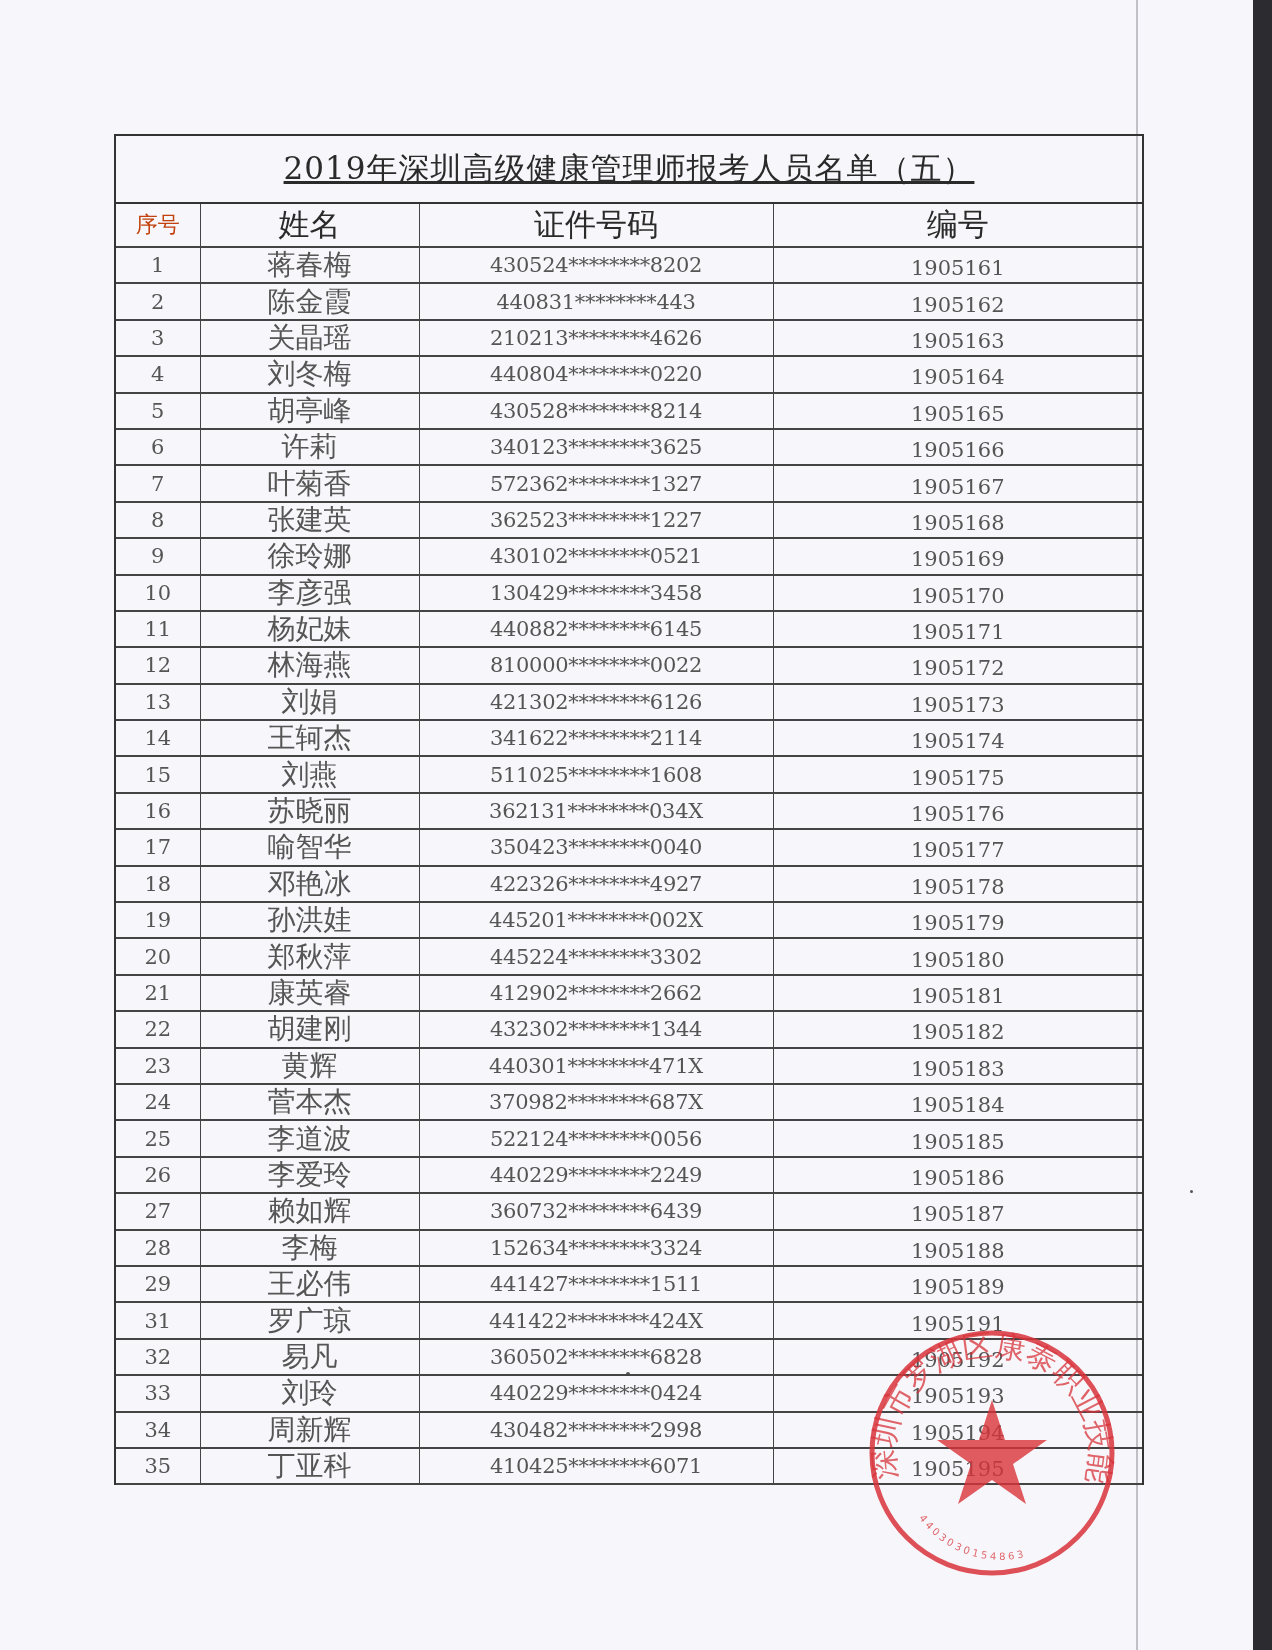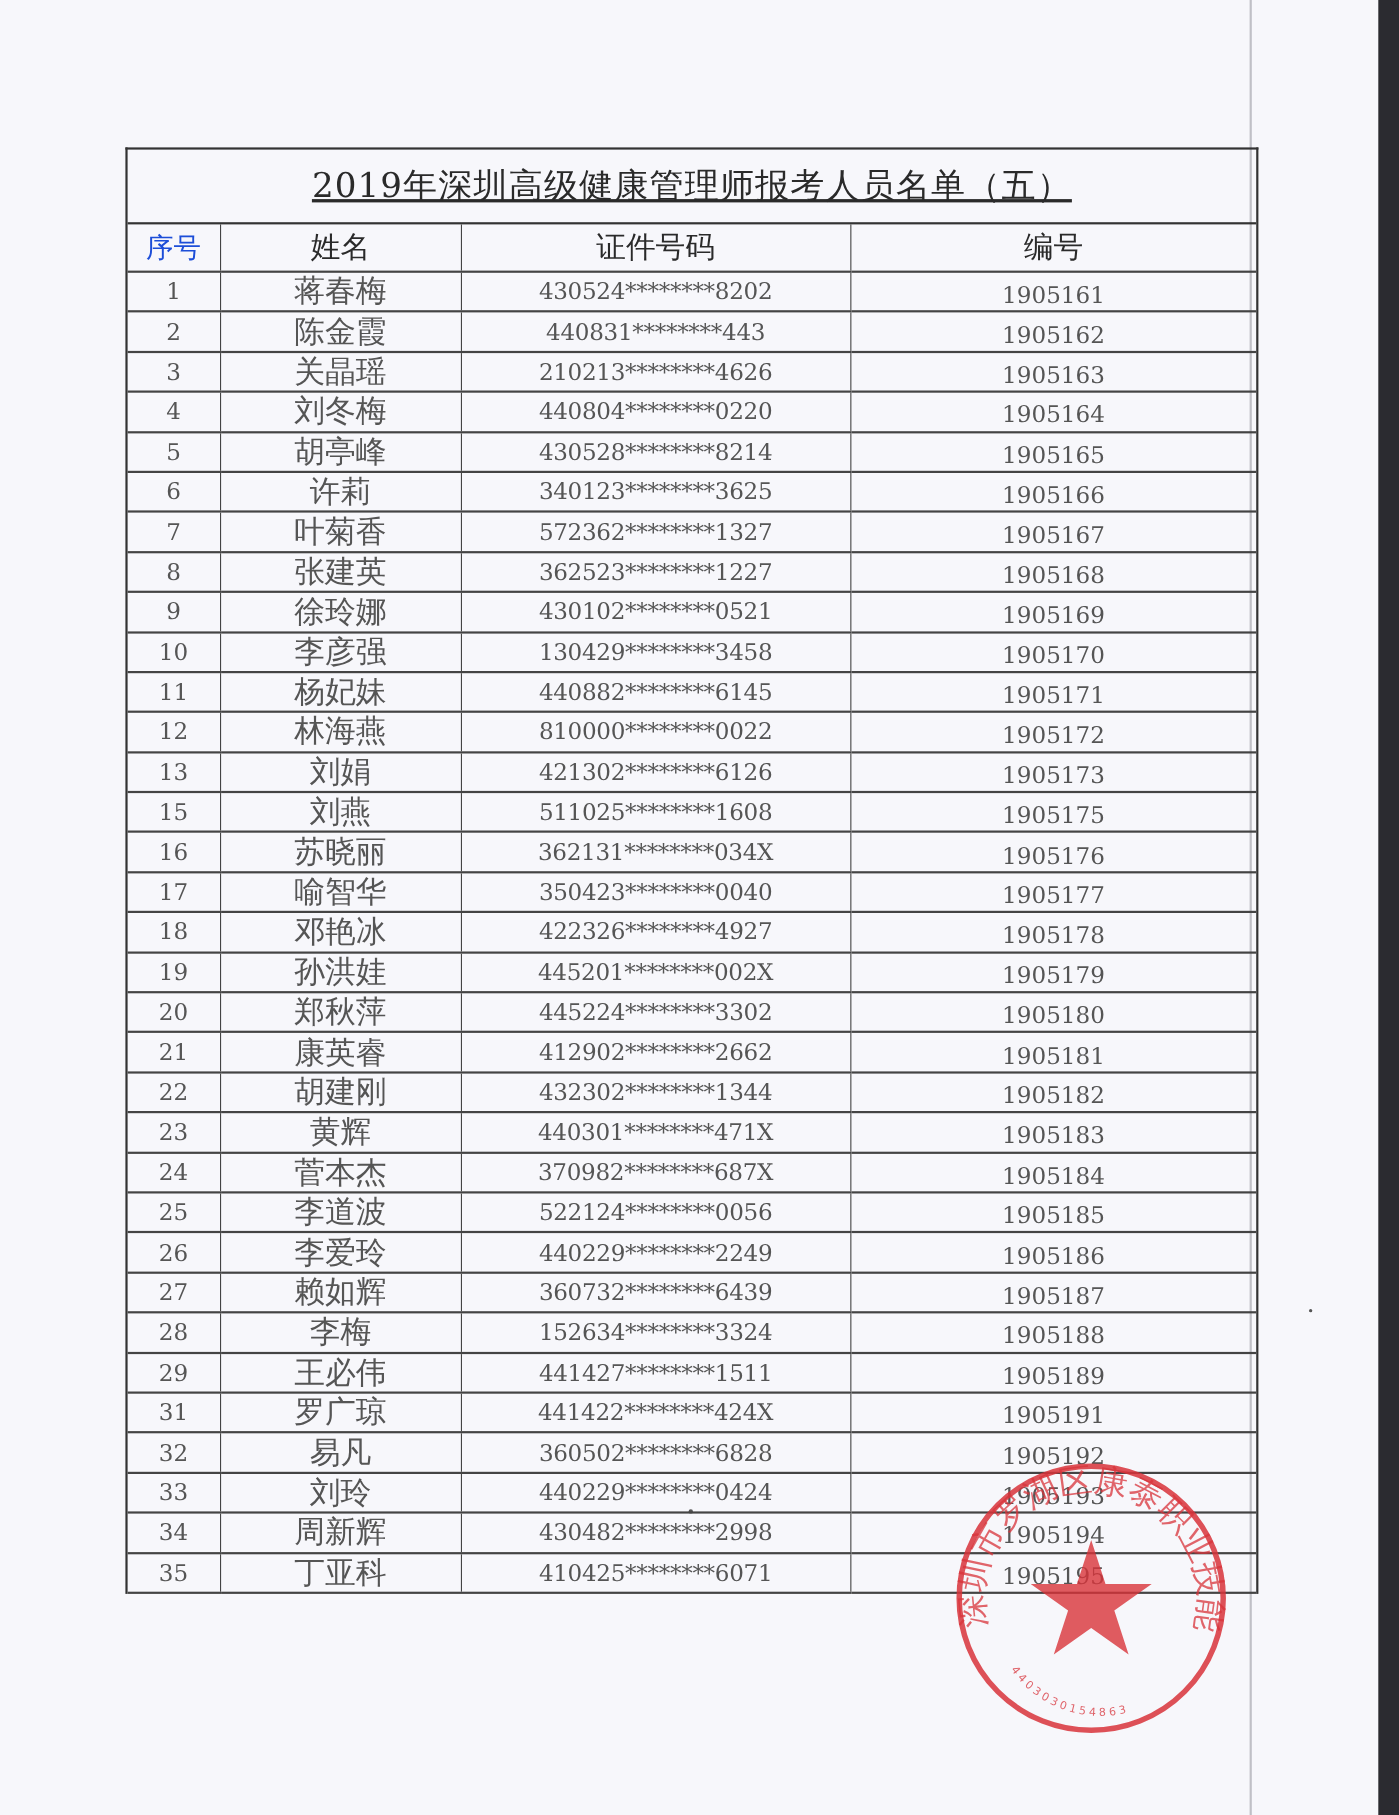--- a/index.html
+++ b/index.html
@@ -19,22 +19,22 @@
     height:66px; border-bottom:2px solid #333;
     display:flex; align-items:center; justify-content:center;
     font-size:31px; color:#2a2a2a; letter-spacing:1px;text-decoration:underline;
   }
   table { border-collapse:collapse; width:100%; table-layout:fixed; }
   th, td {
     border-right:1.5px solid #444; border-bottom:2px solid #444;
     text-align:center; padding:0; font-weight:normal;
   }
   th:last-child, td:last-child { border-right:none; }
-  th { height:42px; font-size:27px; color:#2a2a2a; }
-  th.seq { font-size:25px; color:#1d4ed8; }
+  th { height:42px; font-size:31px; color:#2a2a2a; }
+  th.seq { font-size:22px; color:#c2410c; }
   td { height:28.4px; font-size:21px; color:#555; line-height:28px; }
   td.seq { font-size:21px; }
   td.name { font-size:28px; }
   td.id { font-size:21px; letter-spacing:-0.3px; }
   td.num { padding-top:6px; line-height:22px;margin-left:44px; }
   col.c1 { width:84px; } col.c2 { width:219px; } col.c3 { width:354px; } col.c4 { width:auto; }
   .stamp {
     position:absolute; left:867px; top:1328px; width:250px; height:250px;
   }
   .dot { position:absolute; width:4px; height:4px; border-radius:50%; background:#555; }
@@ -137,20 +137,26 @@
           <td class="id">810000********0022</td>
           <td class="num">1905172</td>
         </tr>
         <tr>
           <td class="seq">13</td>
           <td class="name">刘娟</td>
           <td class="id">421302********6126</td>
           <td class="num">1905173</td>
         </tr>
         <tr>
+          <td class="seq">14</td>
+          <td class="name">王轲杰</td>
+          <td class="id">341622********2114</td>
+          <td class="num">1905174</td>
+        </tr>
+        <tr>
           <td class="seq">15</td>
           <td class="name">刘燕</td>
           <td class="id">511025********1608</td>
           <td class="num">1905175</td>
         </tr>
         <tr>
           <td class="seq">16</td>
           <td class="name">苏晓丽</td>
           <td class="id">362131********034X</td>
           <td class="num">1905176</td>

